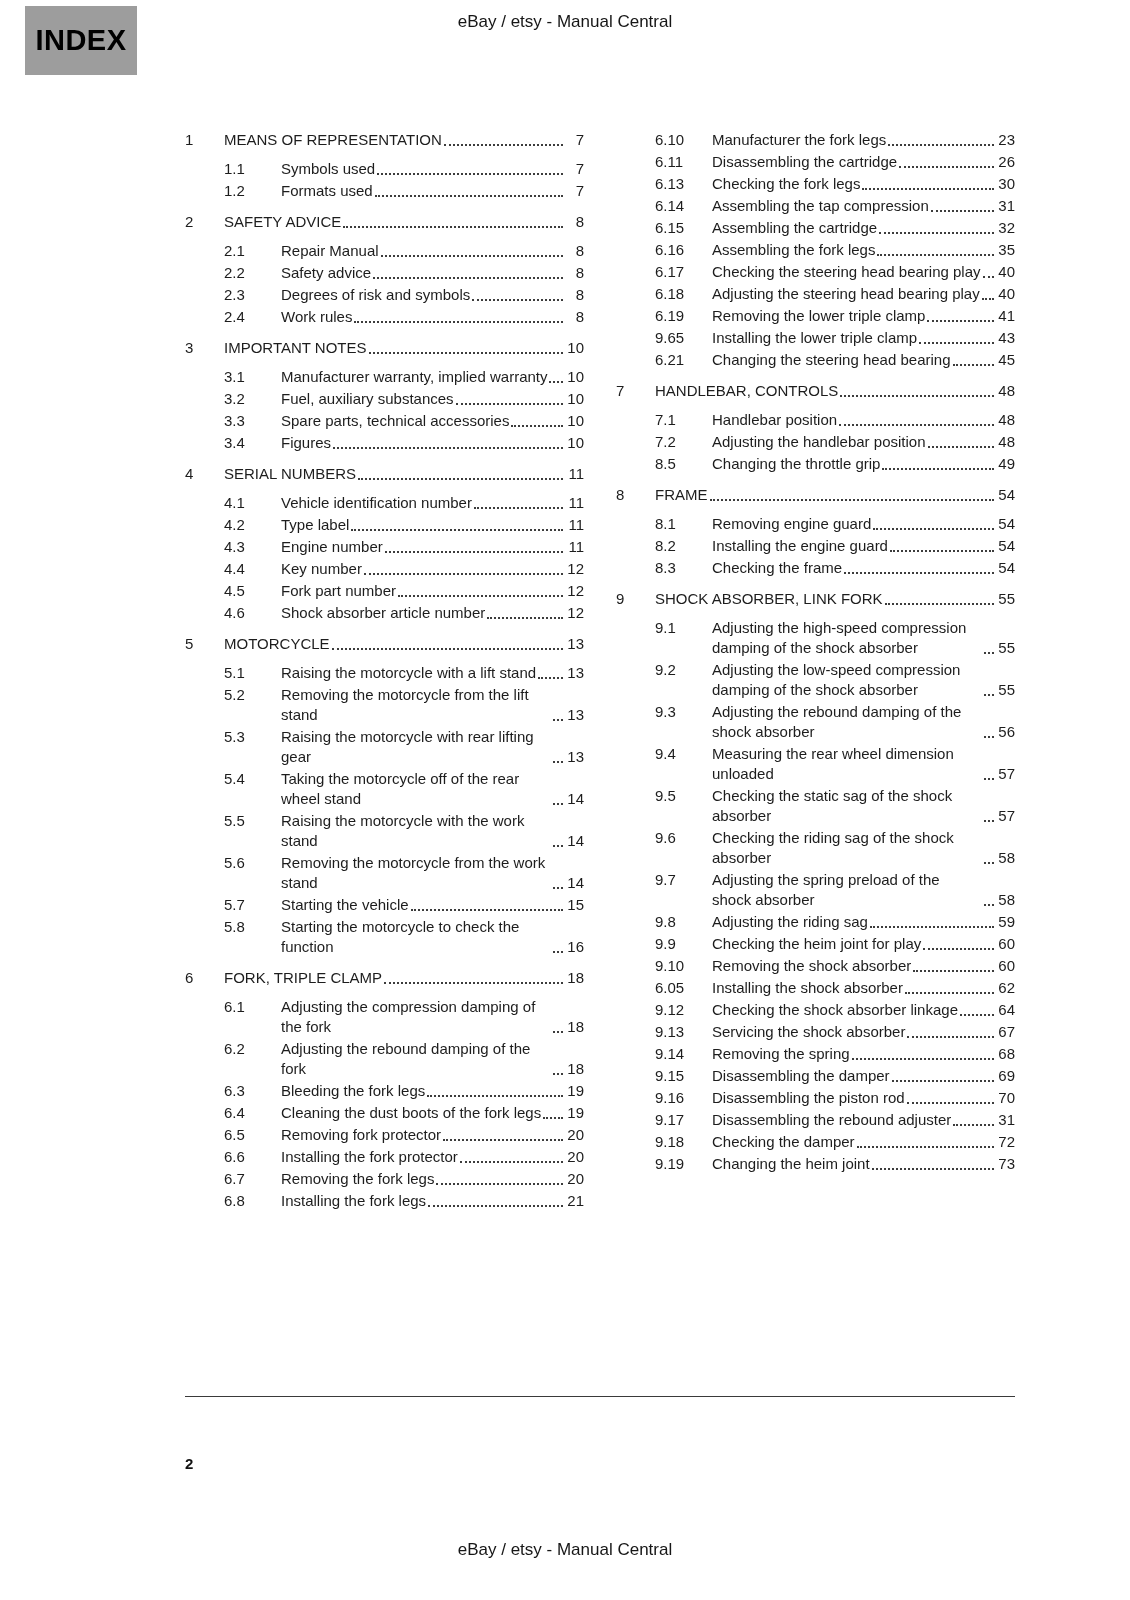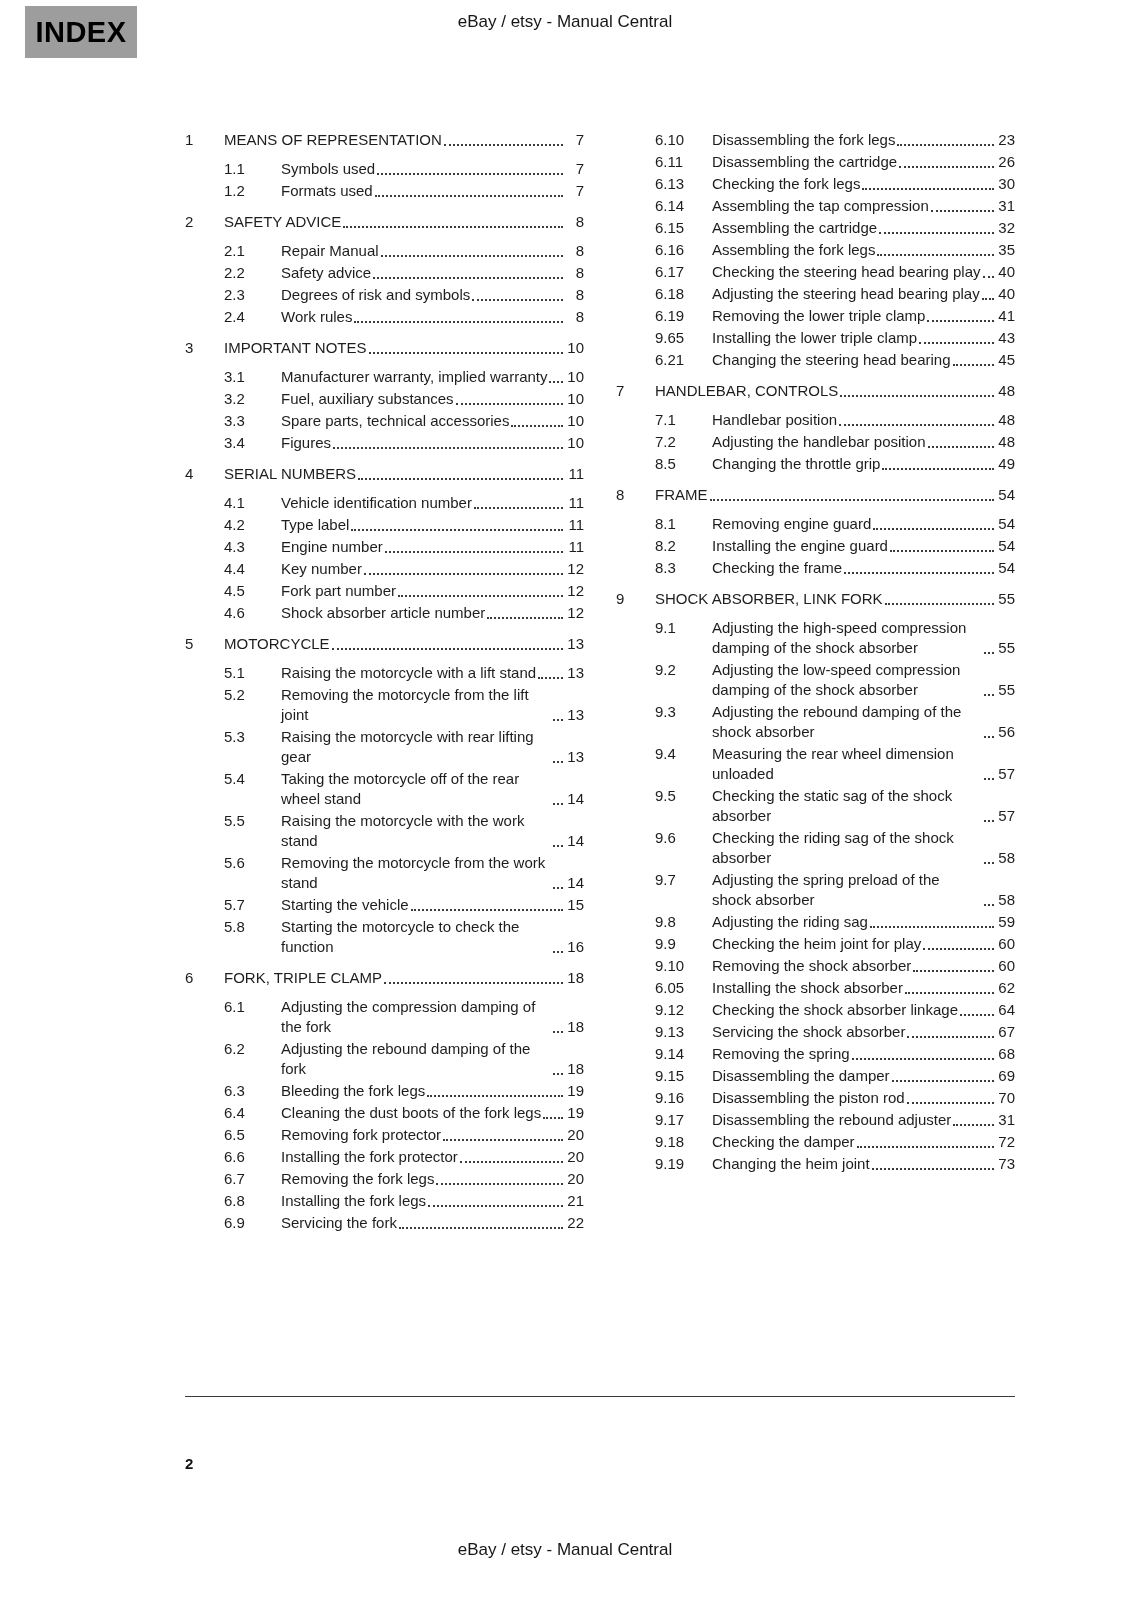--- a/index.html
+++ b/index.html
@@ -10,21 +10,21 @@
     position: relative;
     font-family: "Liberation Sans", sans-serif;
     color: #1d1d1d;
     overflow: hidden;
   }
   .index-box {
     position: absolute;
     left: 25px;
     top: 6px;
     width: 112px;
-    height: 52px;
+    height: 69px;
     background: #9d9d9d;
     display: flex;
     align-items: center;
     justify-content: center;
   }
   .index-box .index-label {
     font-size: 29px;
     font-weight: 700;
     color: #000000;
     letter-spacing: 0.5px;
@@ -285,21 +285,21 @@
         <span class="num">5.1</span>
         <span class="entry">
           <span class="t">Raising the motorcycle with a lift stand</span>
           <span class="dots"></span>
           <span class="pg">13</span>
         </span>
       </div>
       <div class="toc-row sub">
         <span class="num">5.2</span>
         <span class="entry">
-          <span class="t">Removing the motorcycle from the lift joint</span>
+          <span class="t">Removing the motorcycle from the lift stand</span>
           <span class="dots"></span>
           <span class="pg">13</span>
         </span>
       </div>
       <div class="toc-row sub">
         <span class="num">5.3</span>
         <span class="entry">
           <span class="t">Raising the motorcycle with rear lifting gear</span>
           <span class="dots"></span>
           <span class="pg">13</span>
@@ -408,36 +408,28 @@
           <span class="dots"></span>
           <span class="pg">20</span>
         </span>
       </div>
       <div class="toc-row sub">
         <span class="num">6.8</span>
         <span class="entry">
           <span class="t">Installing the fork legs</span>
           <span class="dots"></span>
           <span class="pg">21</span>
-        </span>
-      </div>
-      <div class="toc-row sub">
-        <span class="num">6.9</span>
-        <span class="entry">
-          <span class="t">Servicing the fork</span>
-          <span class="dots"></span>
-          <span class="pg">22</span>
         </span>
       </div>
     </div>
   <div class="col" id="col-right">
       <div class="toc-row sub">
         <span class="num">6.10</span>
         <span class="entry">
-          <span class="t">Disassembling the fork legs</span>
+          <span class="t">Manufacturer the fork legs</span>
           <span class="dots"></span>
           <span class="pg">23</span>
         </span>
       </div>
       <div class="toc-row sub">
         <span class="num">6.11</span>
         <span class="entry">
           <span class="t">Disassembling the cartridge</span>
           <span class="dots"></span>
           <span class="pg">26</span>

